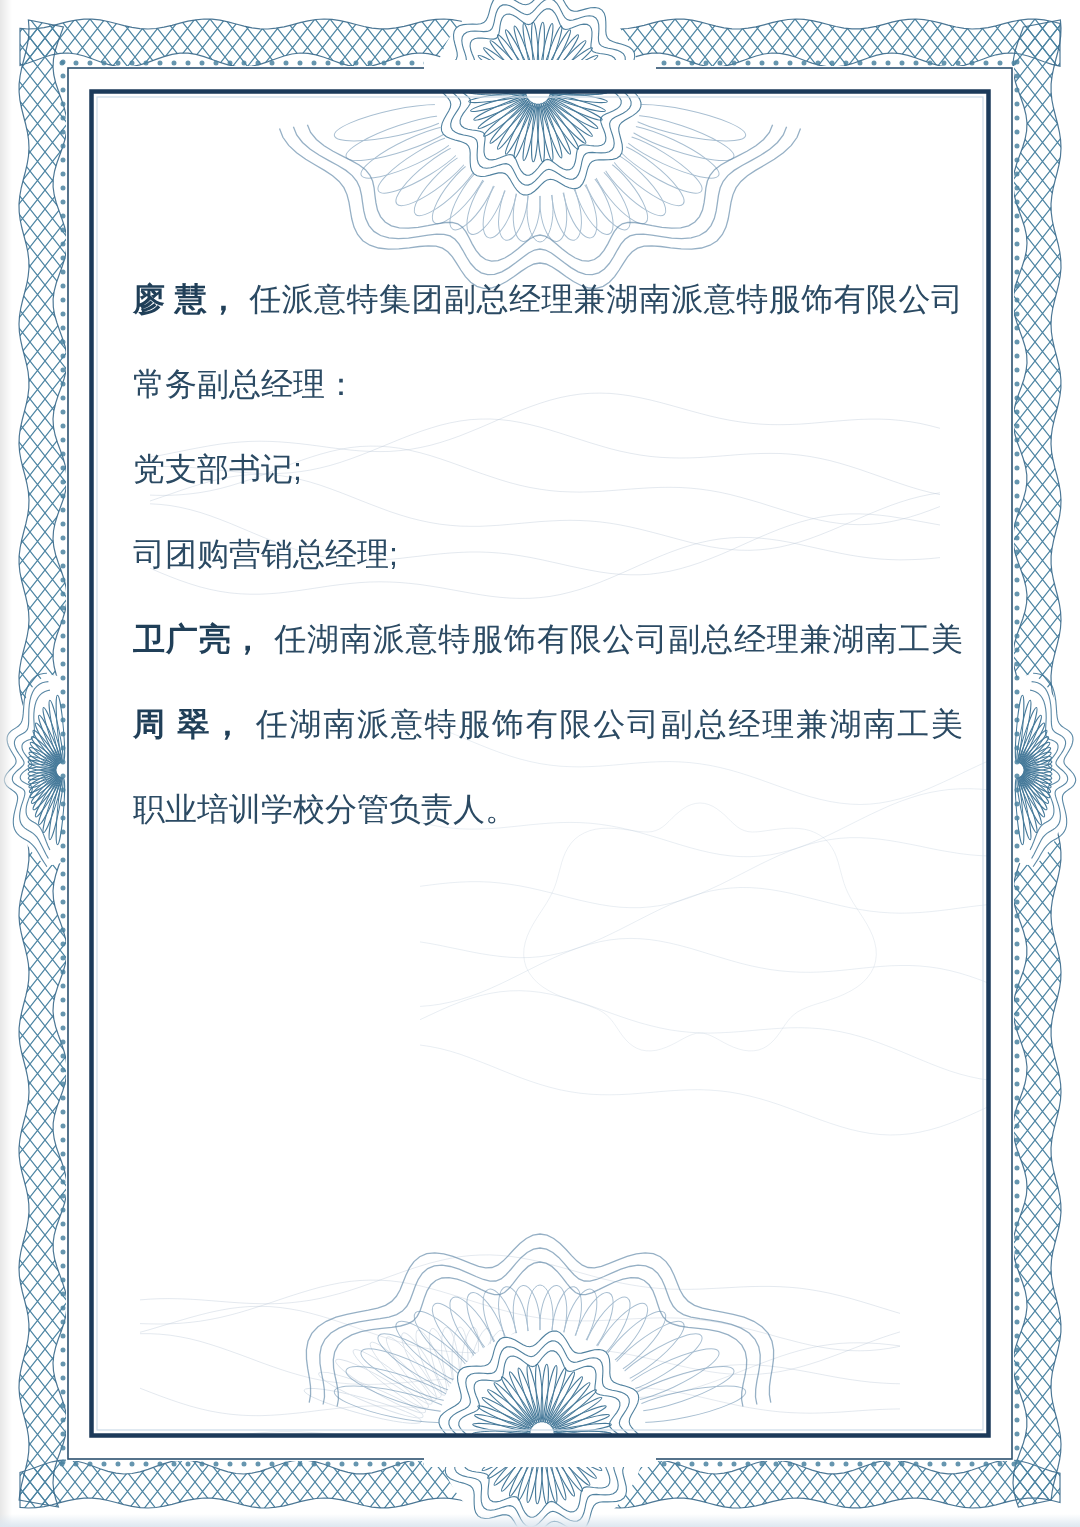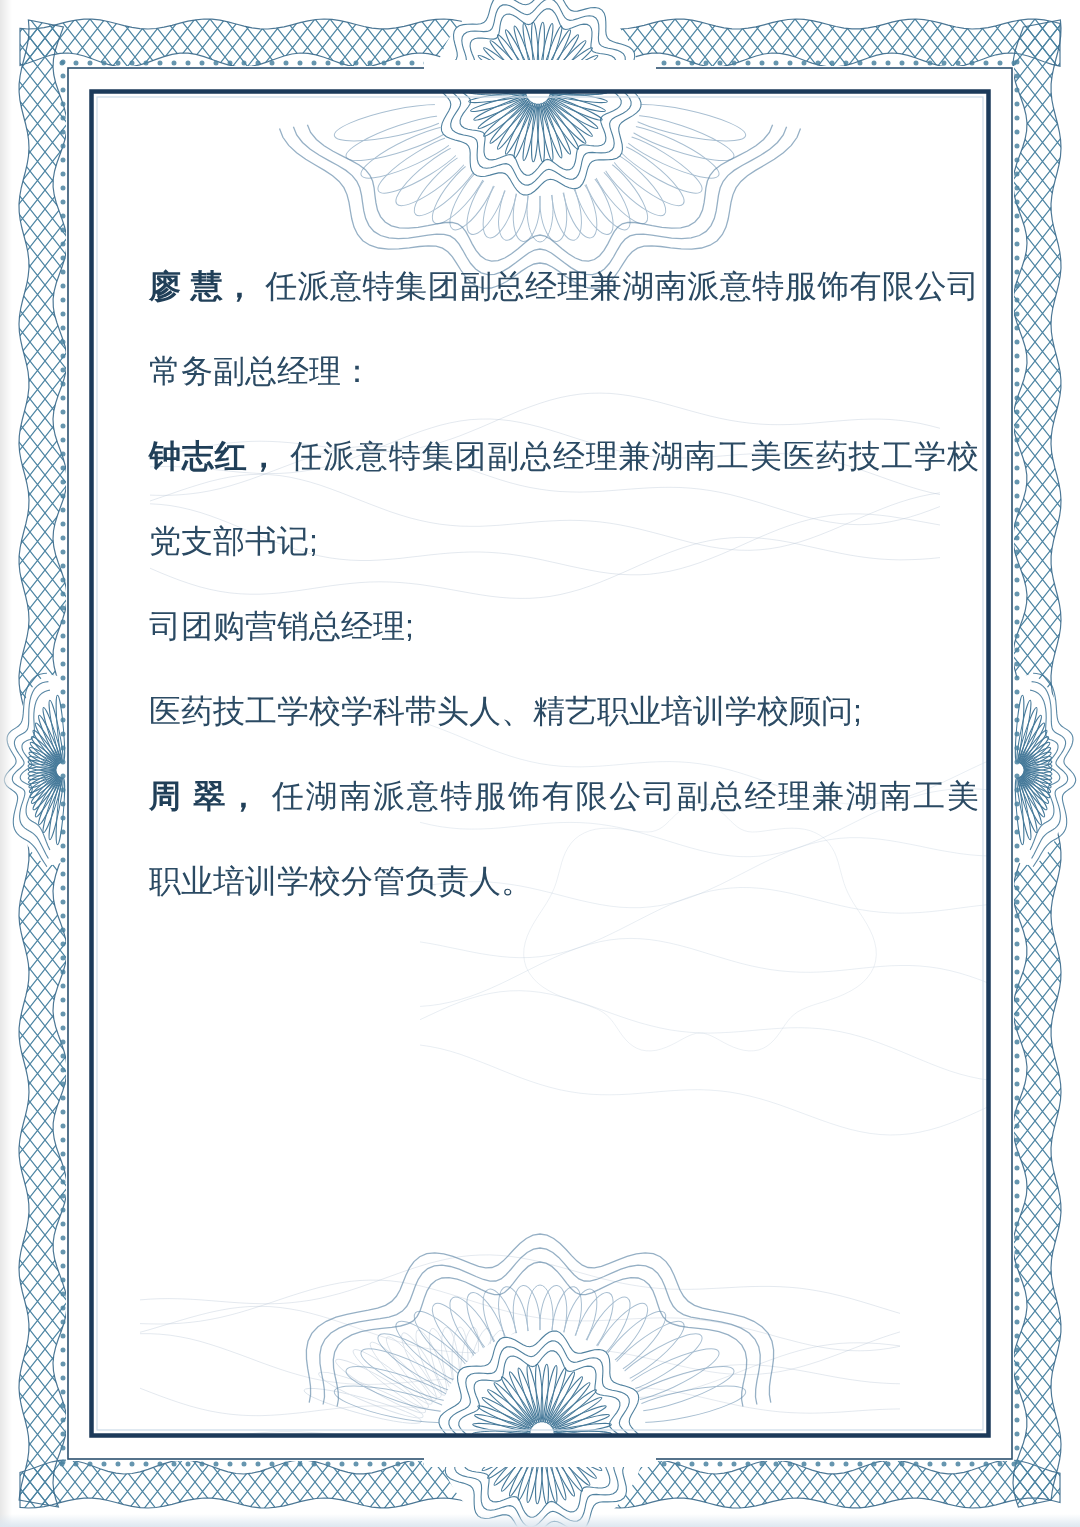--- a/index.html
+++ b/index.html
@@ -2,23 +2,22 @@
 <html style="--text: #2b4a63; --textName: #203f58;"><head>
 <meta charset="utf-8">
 <style>
   html,body{margin:0;padding:0;background:#ffffff;}
   .page{
     position:relative;width:1080px;height:1527px;background:#ffffff;overflow:hidden;
     font-family:"Liberation Sans","DejaVu Sans",sans-serif;
   }
   .border-svg{position:absolute;left:0;top:0;width:1080px;height:1527px;display:block;}
   .content{
-    position:absolute;left:133px;top:244px;width:830px;
+    position:absolute;left:133px;top:257px;width:830px;
     color:var(--text,#2b4a63);
-    margin-left:16px;
   }
   .line{
     height:85px;line-height:85px;font-size:32px;letter-spacing:0px;
     white-space:normal;overflow:visible;font-weight:500;
   }
   .line.j{text-align:justify;text-align-last:justify;text-justify:inter-character;}
   .name{font-weight:700;color:var(--textName,#203f58);}
   .cont{font-weight:500;text-align:center;}
   .edge-left{position:absolute;left:0;top:0;width:12px;height:1527px;
     background:linear-gradient(to right,#e7e7e7,rgba(255,255,255,0));}
@@ -325,22 +324,21 @@
       <line x1="63" y1="62" x2="63" y2="1465" stroke="#4c84a2" stroke-width="5" stroke-dasharray="0 14" stroke-linecap="round" opacity="0.85"></line>
       <line x1="1017" y1="62" x2="1017" y2="1465" stroke="#4c84a2" stroke-width="5" stroke-dasharray="0 14" stroke-linecap="round" opacity="0.85"></line>
       <rect x="424" y="60" width="232" height="29" fill="#ffffff"></rect>
       <rect x="424" y="1438" width="232" height="29" fill="#ffffff"></rect>
       <rect x="91.5" y="91.5" width="897" height="1344" fill="none" stroke="#1c3a5a" stroke-width="4.5"></rect>
       <rect x="97" y="97" width="886" height="1333" fill="none" stroke="#ccdbe8" stroke-width="1.2"></rect>
     </svg>
   <div class="content" id="paragraphs">
       <div class="line j"><span class="name">廖 慧，</span><span class="cont"> 任派意特集团副总经理兼湖南派意特服饰有限公司</span></div>
       <div class="line"><span class="cont">常务副总经理：</span></div>
-      <div class="line j"><span class="name">钟志红，</span><span class="cont"> 任派意特集团副总经理兼湖南工美医药技工学校</span></div>
       <div class="line"><span class="cont">党支部书记;</span></div>
       <div class="line"><span class="cont">司团购营销总经理;</span></div>
-      <div class="line"><span class="cont">医药技工学校学科带头人、精艺职业培训学校顾问;</span></div>
+      <div class="line j"><span class="name">卫广亮，</span><span class="cont"> 任湖南派意特服饰有限公司副总经理兼湖南工美</span></div>
       <div class="line j"><span class="name">周 翠，</span><span class="cont"> 任湖南派意特服饰有限公司副总经理兼湖南工美</span></div>
       <div class="line"><span class="cont">职业培训学校分管负责人。</span></div>
     </div>
   <div class="edge-left"></div>
   <div class="edge-bottom"></div>
 </div>
 
 </body></html>

